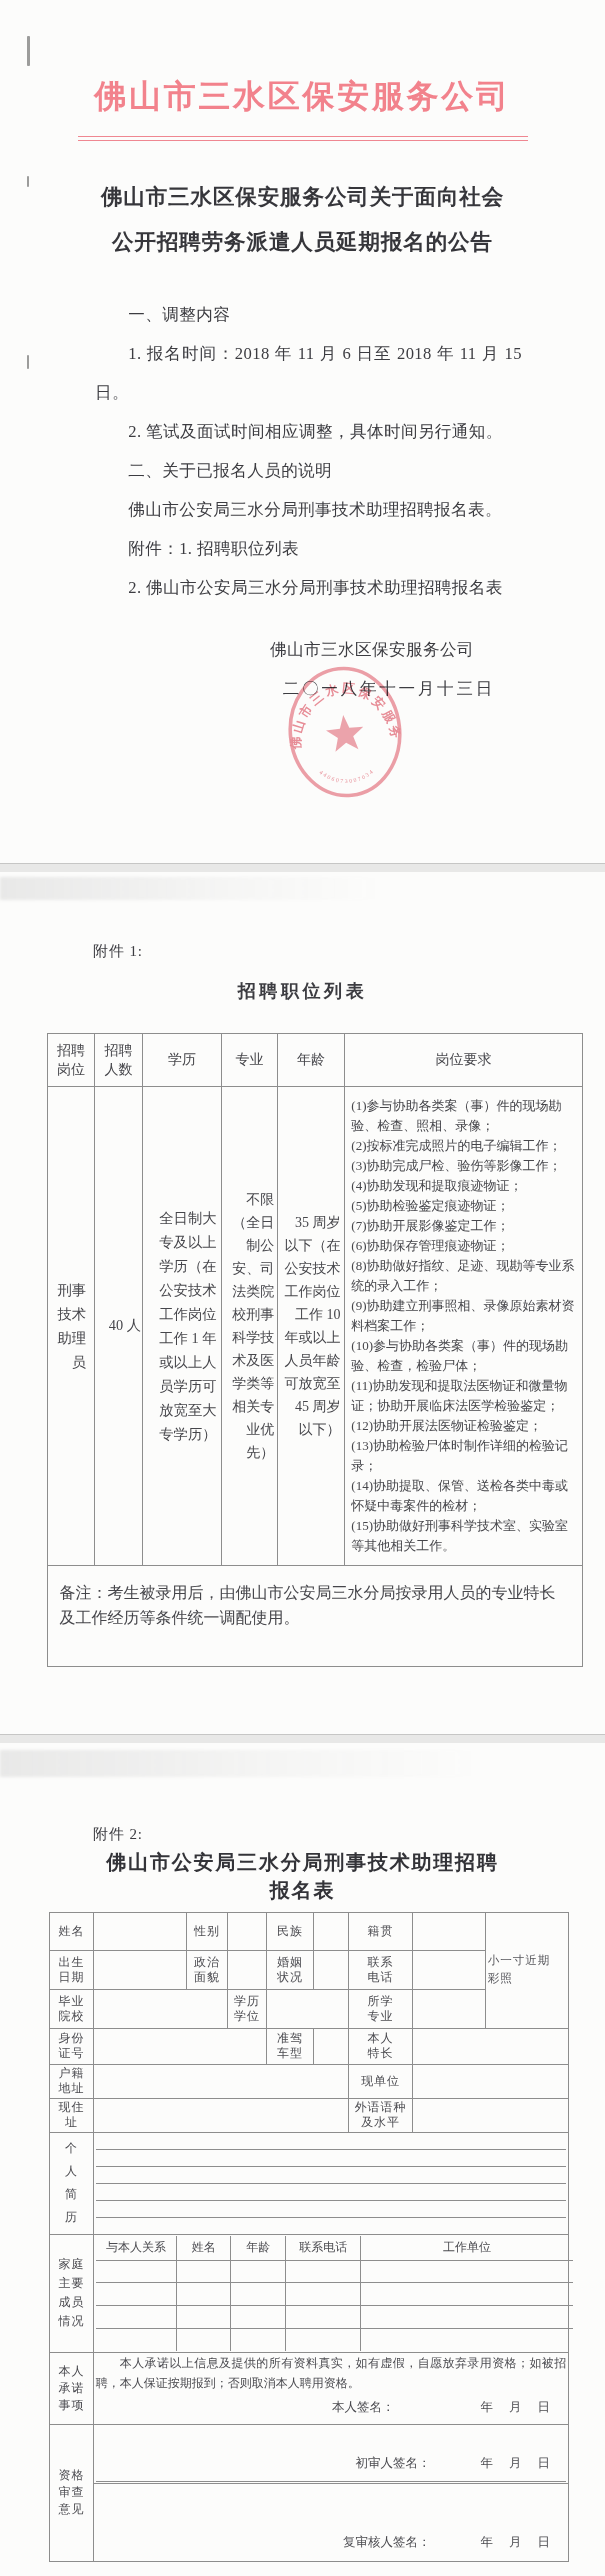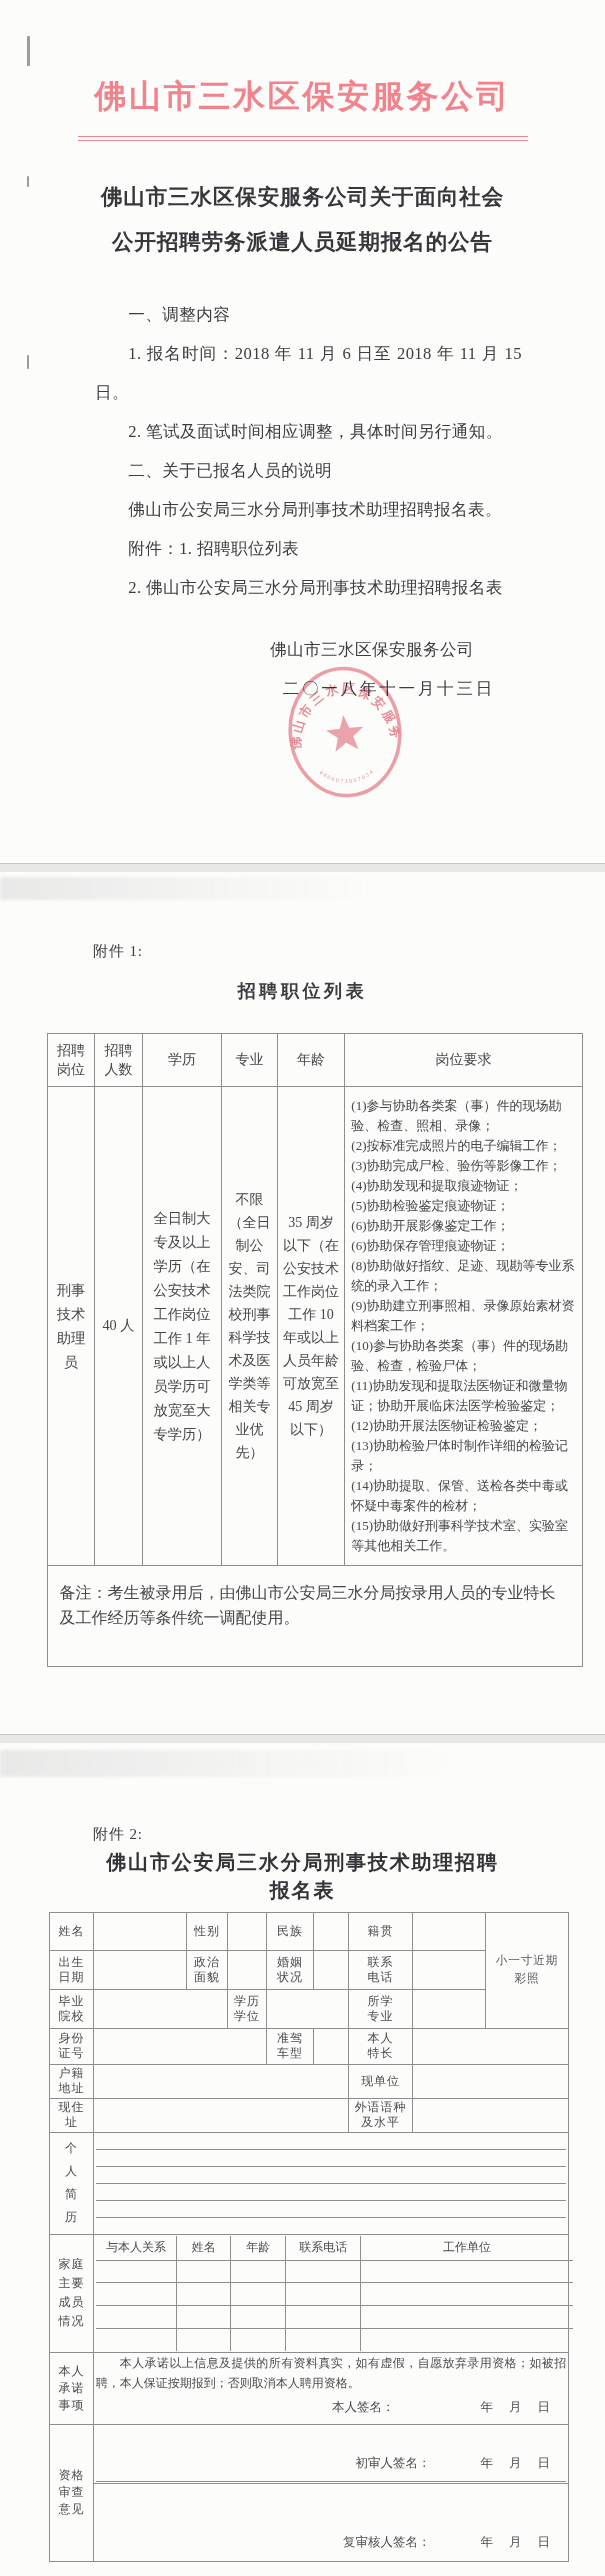--- a/index.html
+++ b/index.html
@@ -44,21 +44,21 @@
   
   .attach-label{margin:70px 0 16px 93px;font-size:15px;letter-spacing:0.9px;}
   .att1-title{margin-top:18px;text-align:center;font-size:18px;font-weight:bold;letter-spacing:3.6px;}
   table{border-collapse:collapse;}
   .recruit-table{margin:30px 0 0 47px;width:535px;table-layout:fixed;}
   .recruit-table col.c1{width:47px}.recruit-table col.c2{width:48px}
   .recruit-table col.c3{width:79px}.recruit-table col.c4{width:56px}
   .recruit-table col.c5{width:67px}.recruit-table col.c6{width:238px}
   .recruit-table th,.recruit-table td{border:0.9px solid #8d8d8d;color:#46464b;}
   .recruit-table th{height:48px;font-weight:normal;font-size:14px;line-height:19px;padding:1.8px;}
-  .cell-center{text-align:center;vertical-align:middle;}
+  .cell-center{text-align:right;vertical-align:middle;}
   .cell-pos{font-size:14.3px;line-height:24px;padding:3.6px 8px;}
   .cell-count{font-size:14.3px;}
   .cell-edu{font-size:14.3px;line-height:24px;padding:3.6px 4.5px;}
   .cell-major{font-size:14px;line-height:23px;padding:3.6px 2.7px;}
   .cell-age{font-size:14px;line-height:23px;padding:3.6px 3.6px;}
   .cell-req{vertical-align:middle;padding:9px 5.4px 9px 6.3px;}
   .req-list{font-size:13px;line-height:20px;text-align:left;}
   .note-cell{height:86px;vertical-align:top;font-size:16px;line-height:25px;
     padding:14.3px 12.5px 0 11.6px;text-align:left;}
 
@@ -66,21 +66,21 @@
   .attach-label2{margin:82px 0 0 93px;font-size:15px;letter-spacing:0.9px;}
   .form-title{margin-top:3.6px;text-align:center;font-size:20px;font-weight:bold;
     line-height:28px;letter-spacing:1.8px;color:#333338;}
   .app-form{margin:8px 0 0 49px;width:520px;table-layout:fixed;font-size:12px;color:#4b4b50;}
   .app-form col.f1{width:44px}.app-form col.f2{width:93px}.app-form col.f3{width:41px}
   .app-form col.f4{width:39px}.app-form col.f5{width:47px}.app-form col.f6{width:35px}
   .app-form col.f7{width:64px}.app-form col.f8{width:73px}.app-form col.f9{width:83px}
   .app-form td{border:0.9px solid #8d8d8d;padding:0.9px 1.8px;}
   .flabel{text-align:center;line-height:15px;letter-spacing:0.9px;}
   .pre{white-space:pre-line;}
-  .photo-cell{text-align:center;font-size:11.6px;line-height:18px;color:#55555a;letter-spacing:0.9px;}
+  .photo-cell{font-size:11.6px;line-height:18px;color:#55555a;letter-spacing:0.9px;}
   .vlabel{text-align:center;letter-spacing:0.9px;}
   .resume-cell{padding:0;vertical-align:top;}
   .resume-lines{display:flex;flex-direction:column;height:100px;}
   .resume-lines div{flex:1;border-bottom:0.9px solid #8d8d8d;}
   .resume-lines div:last-child{border-bottom:none;}
   .inner-wrap{padding:0;}
   .fam-table{width:100%;table-layout:fixed;border-collapse:collapse;}
   .fam-table col.g1{width:81px}.fam-table col.g2{width:54px}.fam-table col.g3{width:55px}
   .fam-table col.g4{width:75px}.fam-table col.g5{width:212px}
   .fam-table td{border:none;border-right:0.9px solid #8d8d8d;border-bottom:0.9px solid #8d8d8d;
@@ -179,21 +179,21 @@
         <td class="cell-center cell-edu">全日制大专及以上学历（在公安技术工作岗位工作 1 年或以上人员学历可放宽至大专学历）</td>
         <td class="cell-center cell-major">不限（全日制公安、司法类院校刑事科学技术及医学类等相关专业优先）</td>
         <td class="cell-center cell-age">35 周岁以下（在公安技术工作岗位工作 10 年或以上人员年龄可放宽至 45 周岁以下）</td>
         <td class="cell-req">
           <div class="req-list">
                 <div>(1)参与协助各类案（事）件的现场勘验、检查、照相、录像；</div>
                 <div>(2)按标准完成照片的电子编辑工作；</div>
                 <div>(3)协助完成尸检、验伤等影像工作；</div>
                 <div>(4)协助发现和提取痕迹物证；</div>
                 <div>(5)协助检验鉴定痕迹物证；</div>
-                <div>(6)协助开展影像鉴定工作；</div>
+                <div>(7)协助开展影像鉴定工作；</div>
                 <div>(6)协助保存管理痕迹物证；</div>
                 <div>(8)协助做好指纹、足迹、现勘等专业系统的录入工作；</div>
                 <div>(9)协助建立刑事照相、录像原始素材资料档案工作；</div>
                 <div>(10)参与协助各类案（事）件的现场勘验、检查，检验尸体；</div>
                 <div>(11)协助发现和提取法医物证和微量物证；协助开展临床法医学检验鉴定；</div>
                 <div>(12)协助开展法医物证检验鉴定；</div>
                 <div>(13)协助检验尸体时制作详细的检验记录；</div>
                 <div>(14)协助提取、保管、送检各类中毒或怀疑中毒案件的检材；</div>
                 <div>(15)协助做好刑事科学技术室、实验室等其他相关工作。</div>
               </div>

